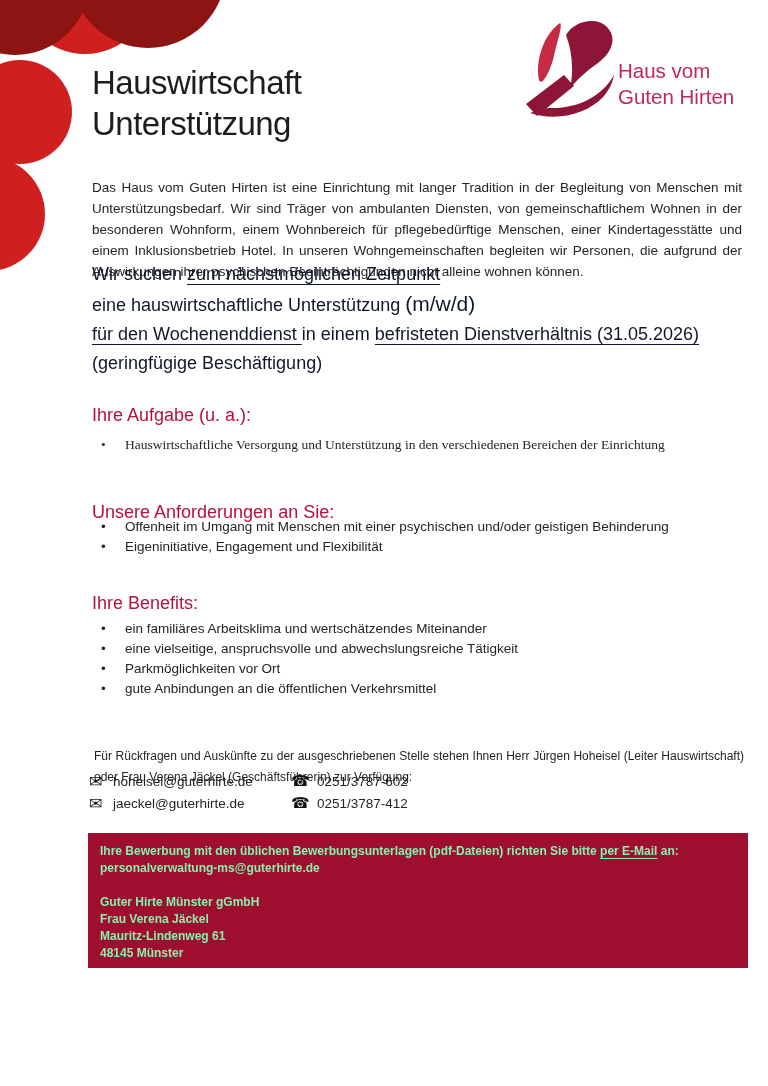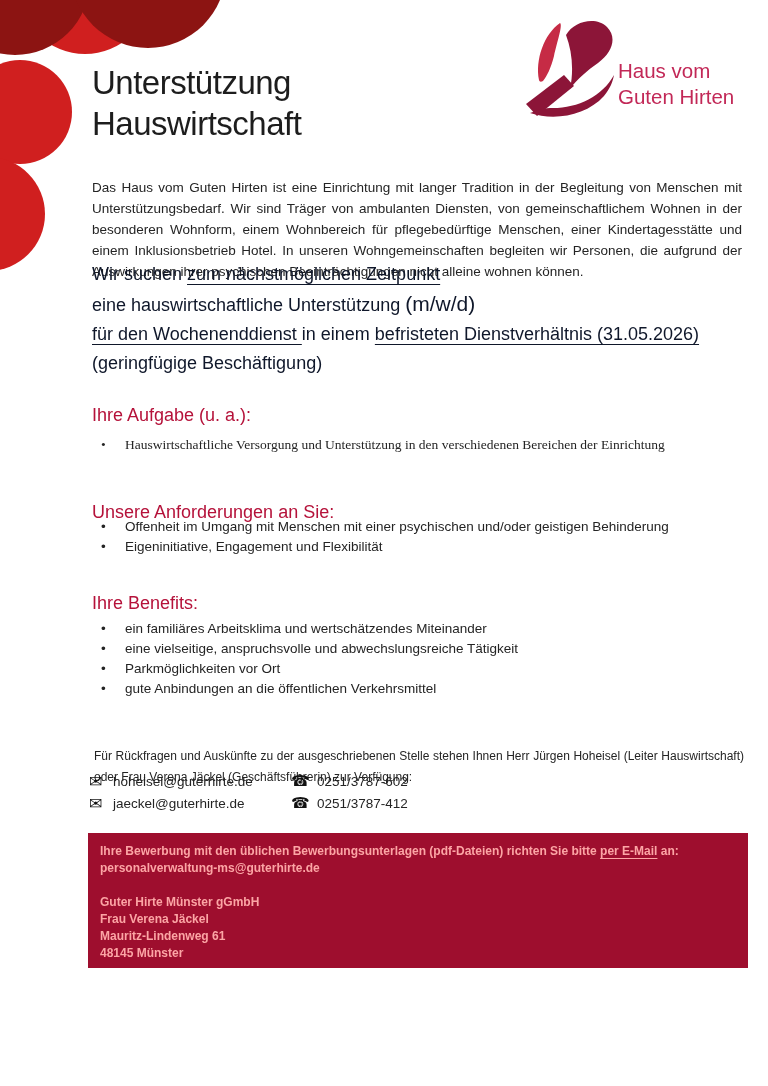--- a/index.html
+++ b/index.html
@@ -81,21 +81,21 @@
   .contact-row { display: flex; align-items: center; height: 22px; }
   .contact-row .env { width: 24px; font-size: 16px; color: #111; }
   .contact-row .mail { width: 160px; color: #242424; }
   .contact-row .tel { width: 26px; font-size: 15px; color: #111; margin-left: 18px; }
   .contact-row .num { color: #242424; }
 
   
   .redbox {
     position: absolute; left: 88px; top: 833px; width: 660px; height: 135px;
     background: #9e0e2e; box-sizing: border-box; padding: 10px 12px;
-    color: #fca5a5; font-weight: bold; font-size: 12px; line-height: 17px;
+    color: #86efac; font-weight: bold; font-size: 12px; line-height: 17px;
   }
   .redbox u { text-decoration: underline; text-underline-offset: 3px; }
   .redbox .company-block { margin-top: 17px; }
 </style>
 </head>
 <body>
 
 <div class="page">
 
   <div class="circle c-bright c2"></div>
@@ -111,22 +111,22 @@
       <path fill="#8c1538" d="M2,86 L40,57 L50,68 L13,98 Z"></path>
       <path fill="#8c1538" d="M6,95 C30,103 62,98 80,78 C86,71 89,63 90,57 C78,79 52,91 26,90 C18,90 10,94 6,95 Z"></path>
     </svg>
   </div>
   <div class="logo-text">
     <div>Haus vom</div>
     <div>Guten Hirten</div>
   </div>
 
   <div class="title">
+    <div>Hauswirtschaft</div>
     <div>Unterstützung</div>
-    <div>Hauswirtschaft</div>
   </div>
 
   <p class="intro">Das Haus vom Guten Hirten ist eine Einrichtung mit langer Tradition in der Begleitung von Menschen mit Unterstützungsbedarf. Wir sind Träger von ambulanten Diensten, von gemeinschaftlichem Wohnen in der besonderen Wohnform, einem Wohnbereich für pflegebedürftige Menschen, einer Kindertagesstätte und einem Inklusionsbetrieb Hotel. In unseren Wohngemeinschaften begleiten wir Personen, die aufgrund der Auswirkungen ihrer psychischen Beeinträchtigungen nicht alleine wohnen können.</p>
 
   <div class="seeking">
     <div><span>Wir suchen </span><u>zum nächstmöglichen Zeitpunkt</u></div>
     <div><span>eine hauswirtschaftliche Unterstützung </span><span class="mwd">(m/w/d)</span></div>
     <div><u>für den Wochenenddienst </u><span>in einem </span><u>befristeten Dienstverhältnis (31.05.2026)</u></div>
     <div>(geringfügige Beschäftigung)</div>
   </div>

